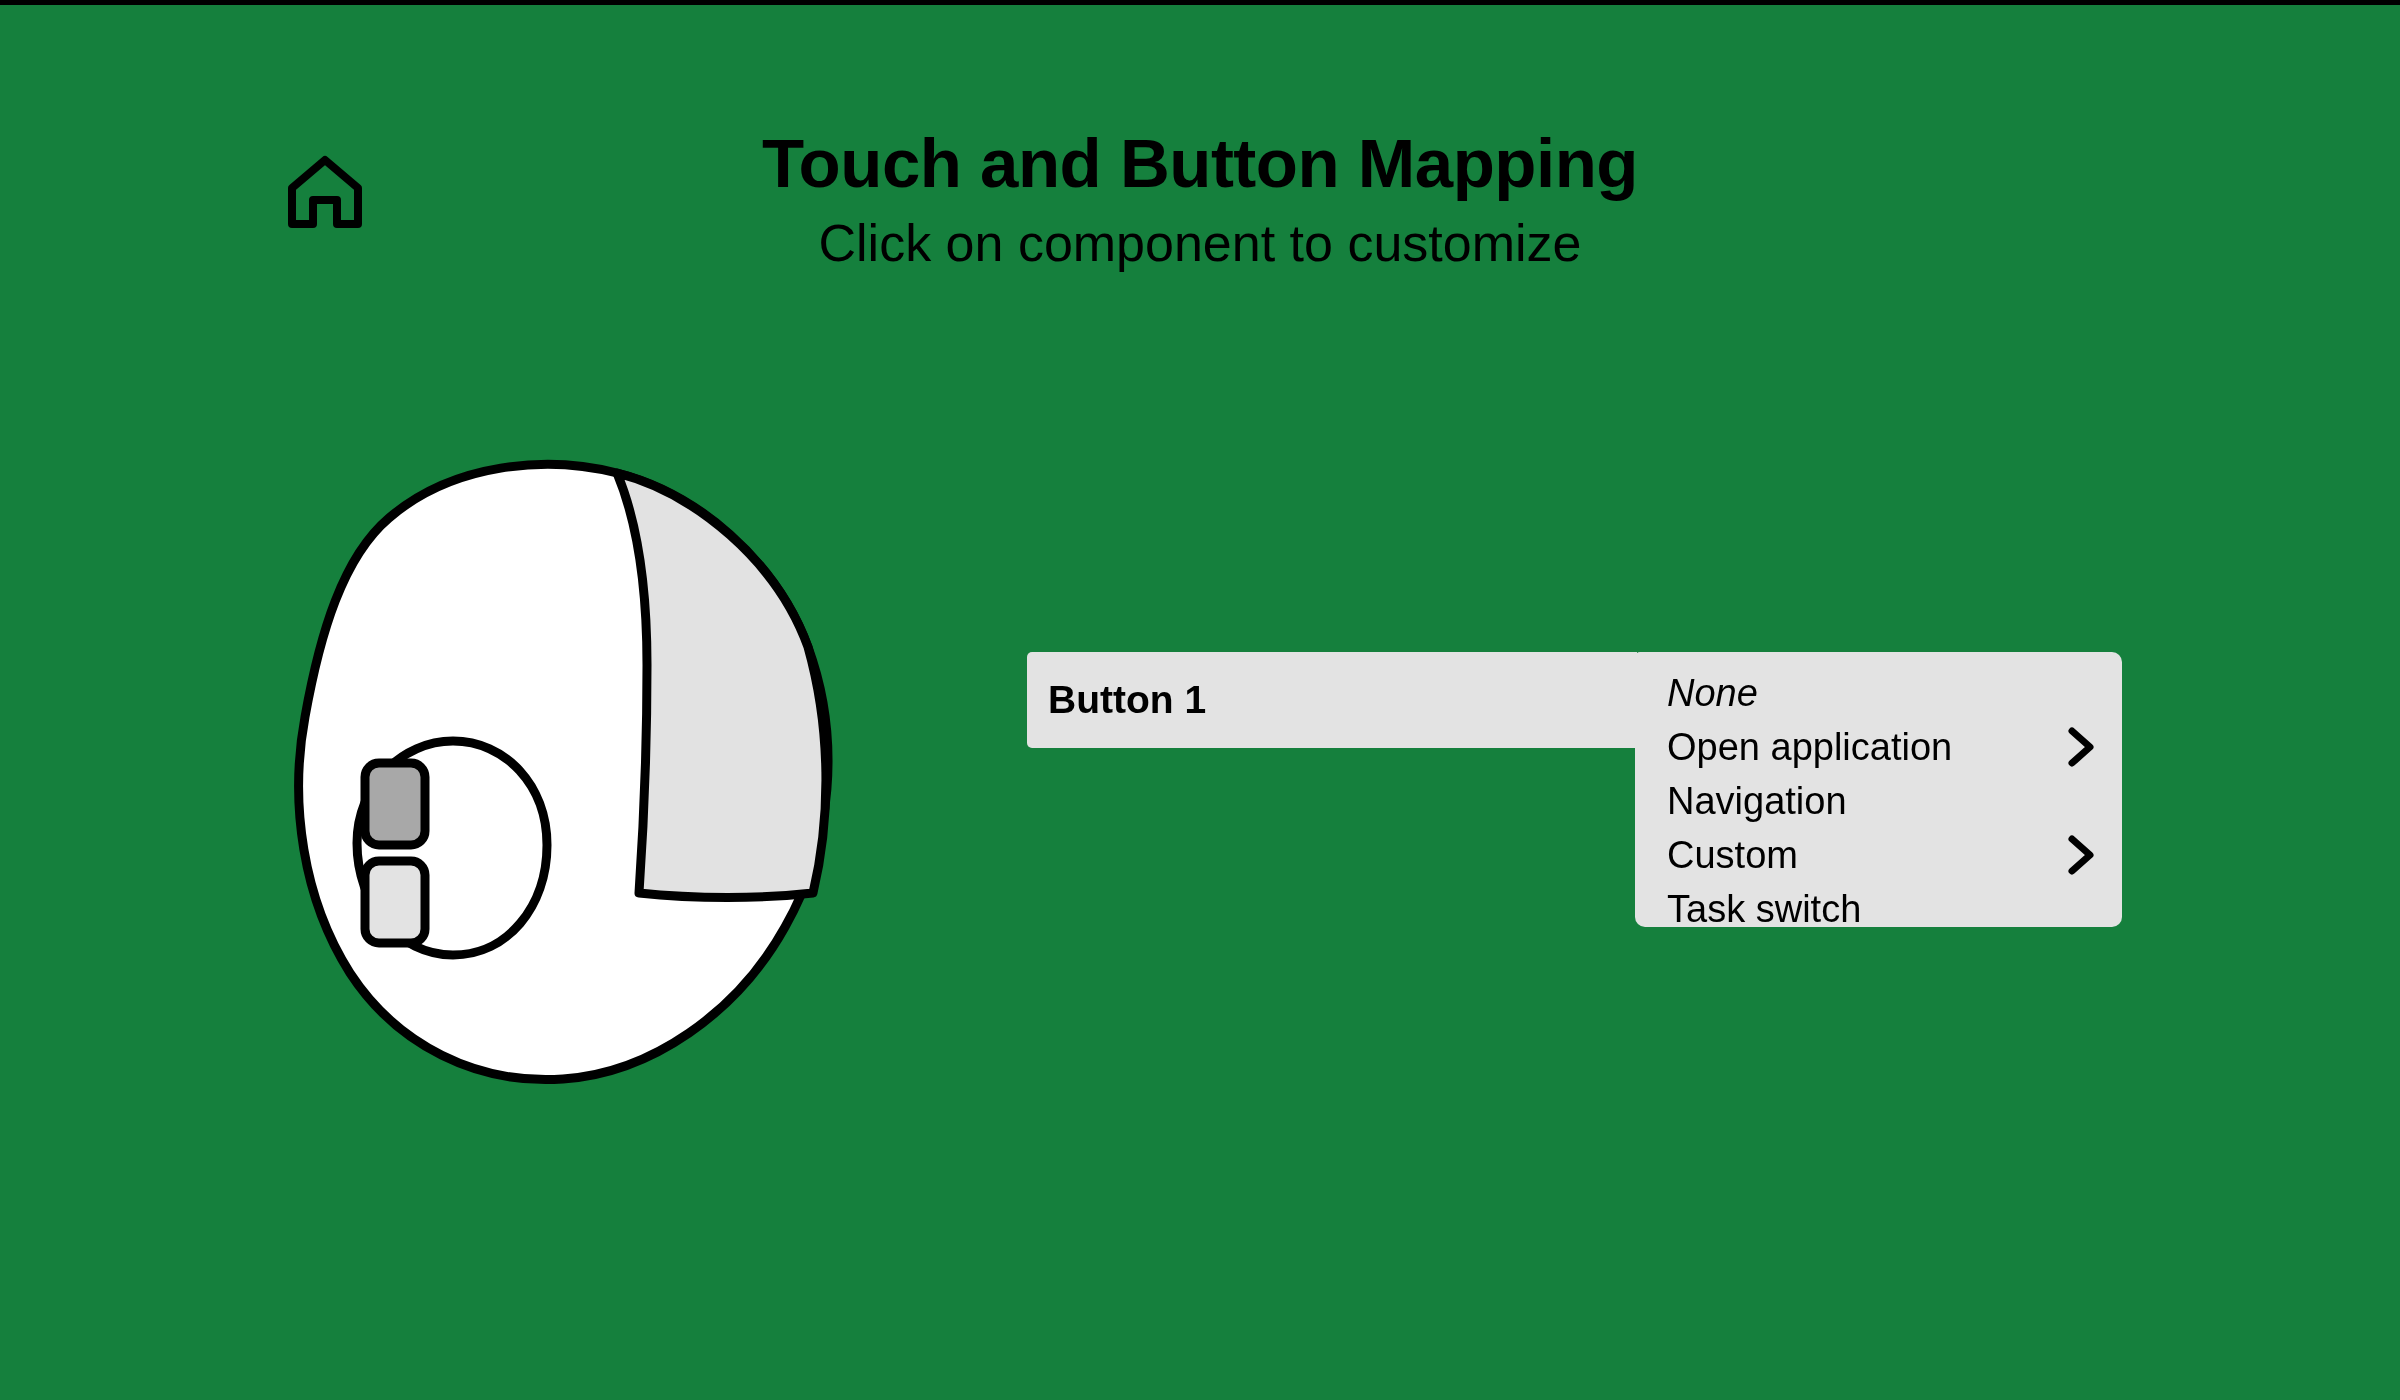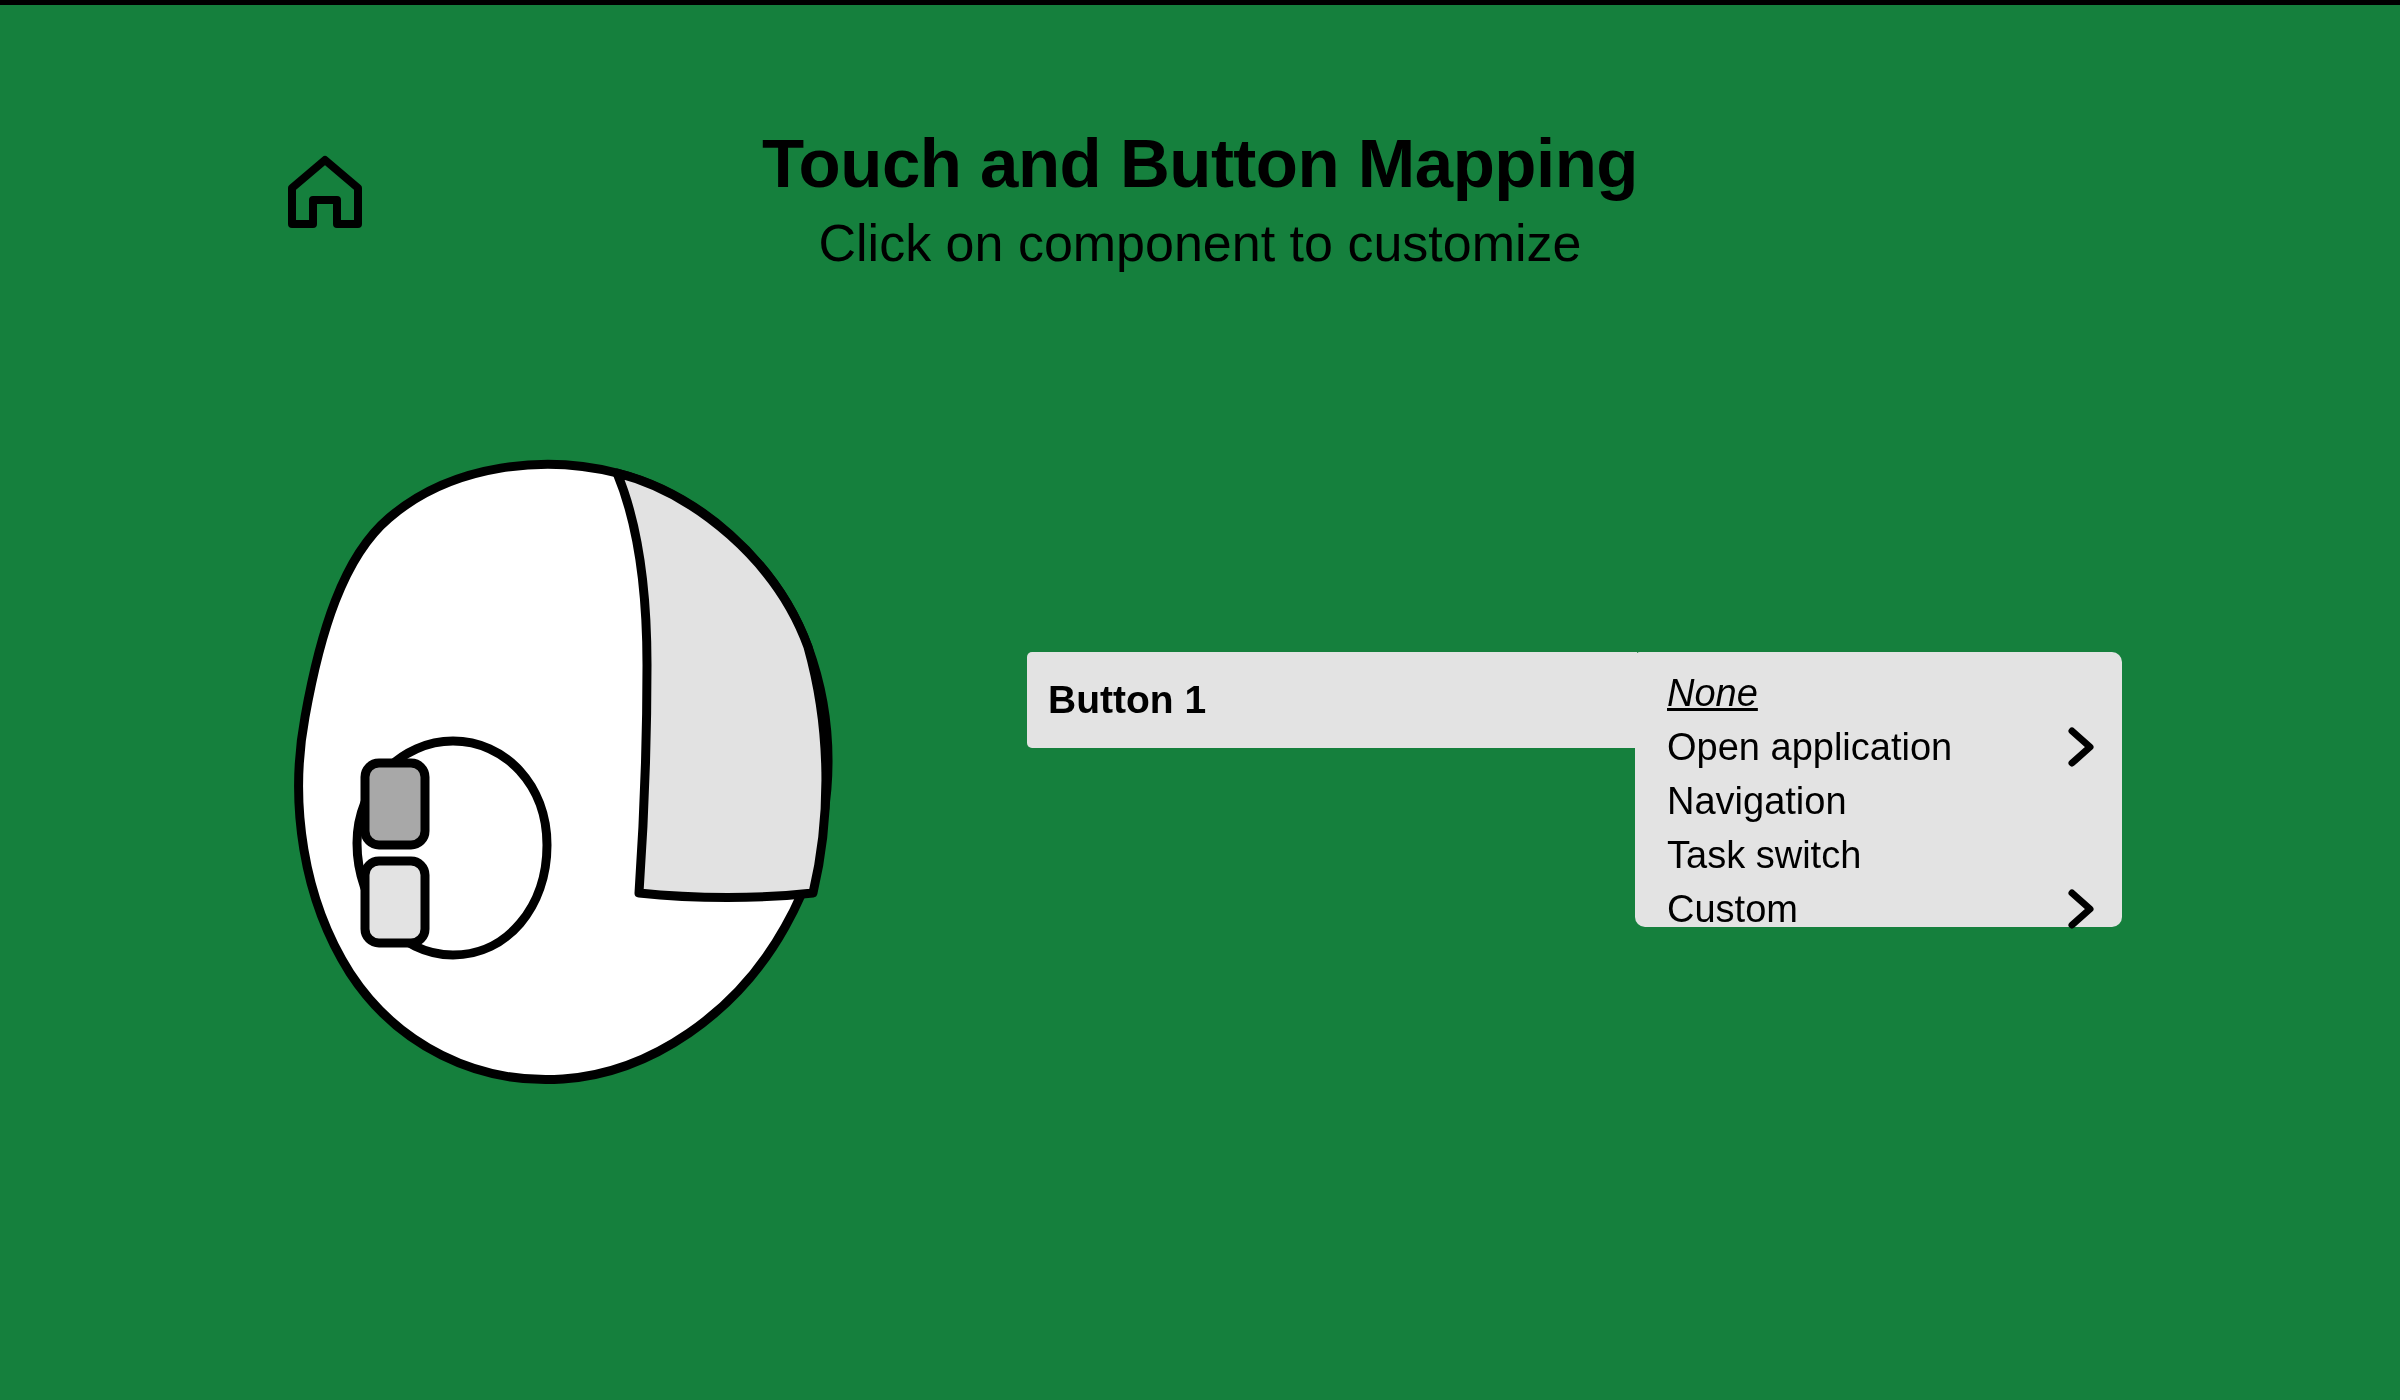--- a/index.html
+++ b/index.html
@@ -137,21 +137,20 @@
 
   .submenu-item-label {
     font-size: 38px;
     color: #000000;
     white-space: nowrap;
     line-height: 1;
   }
 
   .submenu-item.is-current .submenu-item-label {
     font-style: italic;
-    text-decoration: underline;
   }
 
   .submenu-chevron {
     position: absolute;
     right: 26px;
     top: 50%;
     transform: translateY(-50%);
     width: 30px;
     height: 42px;
   }
@@ -233,28 +232,28 @@
             <path d="M6 5 L24 21 L6 37" fill="none" stroke="#000000" stroke-width="7" stroke-linecap="round" stroke-linejoin="round"></path>
           </svg>
         </span>
       </div>
 
       <div class="submenu-item">
         <span class="submenu-item-label">Navigation</span>
       </div>
 
       <div class="submenu-item">
-        <span class="submenu-item-label">Task switch</span>
-      </div>
-
-      <div class="submenu-item">
         <span class="submenu-item-label">Custom</span>
         <span class="submenu-chevron">
           <svg viewBox="0 0 30 42" xmlns="http://www.w3.org/2000/svg">
             <path d="M6 5 L24 21 L6 37" fill="none" stroke="#000000" stroke-width="7" stroke-linecap="round" stroke-linejoin="round"></path>
           </svg>
         </span>
       </div>
 
+      <div class="submenu-item">
+        <span class="submenu-item-label">Task switch</span>
+      </div>
+
     </div>
   </div>
 
 </div>
 
 </body></html>

